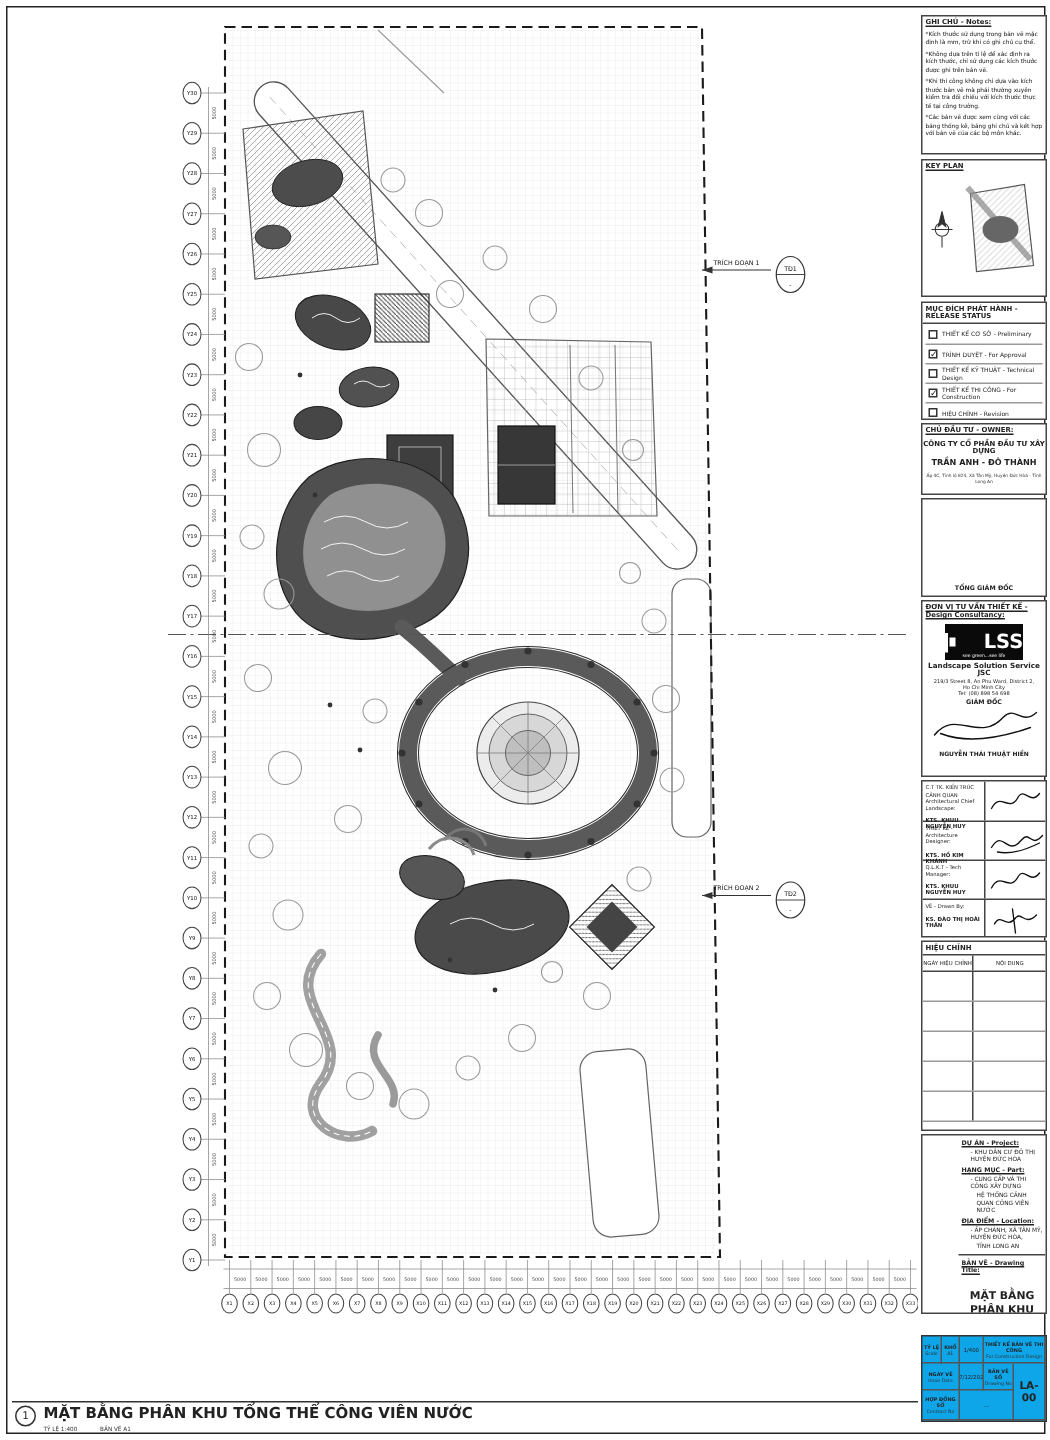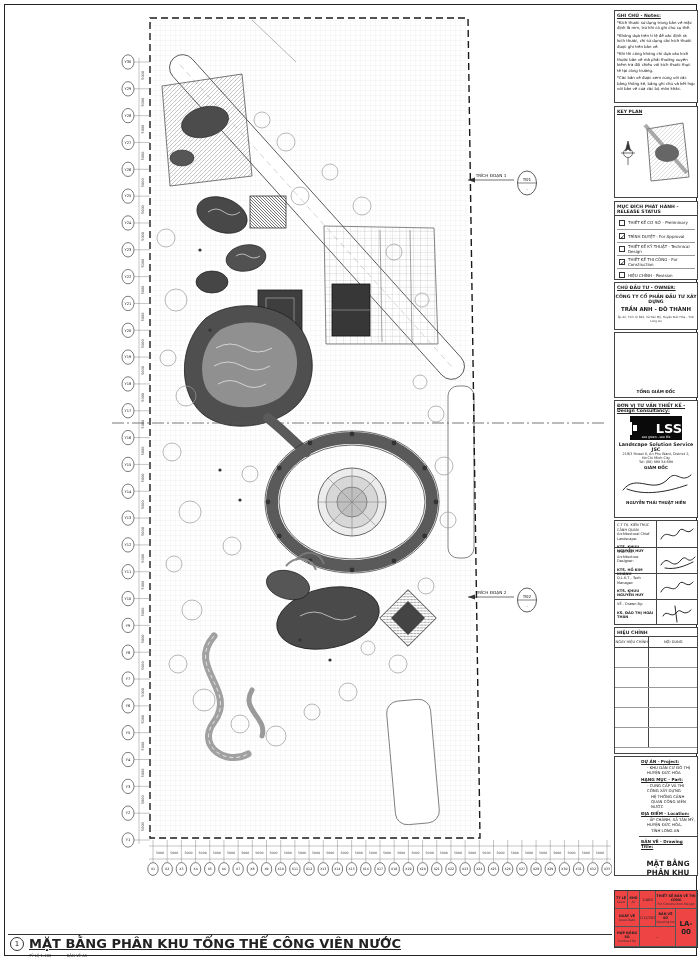--- a/index.html
+++ b/index.html
@@ -40,33 +40,33 @@
           font-size:3.6px;}
   .rev-c2{flex:1;display:flex;align-items:center;justify-content:center;font-size:3.6px;}
   .rev-row{display:flex;height:20px;border-bottom:1px solid #999;}
   .rev-row .rev-c1{font-size:3.6px;}
   .proj-label{font-size:4.2px;font-weight:bold;text-decoration:underline;margin-top:2px;padding:0 2px;}
   .proj-item{font-size:3.9px;padding:1px 2px 0 8px;}
   .dwg-title-label{font-size:4.2px;font-weight:bold;text-decoration:underline;padding:2px;border-top:1px solid #444;margin-top:3px;}
   .dwg-title{font-size:7.2px;font-weight:bold;text-align:center;margin-top:8px;}
   
   .tt{position:absolute;left:614px;top:890px;width:84px;height:58px;border:1px solid #333;display:grid;
-      grid-template-columns:13px 12px 16px 20px 21px;grid-template-rows:18px 18px 1fr;background:#ef4444;}
+      grid-template-columns:13px 12px 16px 20px 21px;grid-template-rows:18px 18px 1fr;background:#0ea5e9;}
   .tt div{border-right:1px solid #555;border-bottom:1px solid #555;overflow:hidden;
           display:flex;flex-direction:column;align-items:center;justify-content:center;text-align:center;}
   .tt .vi{font-size:3.3px;font-weight:bold;}
   .tt .en{font-size:3.1px;color:#333;}
   .tt .val{font-size:3.6px;}
   .sheetno{font-size:7px;font-weight:bold;}
   
   .footer-line{position:absolute;left:8px;top:934px;width:604px;border-top:1px solid #333;}
   .footer{position:absolute;left:10px;top:937px;width:600px;height:20px;display:flex;align-items:flex-start;}
   .fnum{width:14px;height:14px;border:1px solid #333;border-radius:50%;font-size:7px;display:flex;
         align-items:center;justify-content:center;margin-right:5px;flex:none;}
-  .ftitle{font-size:13px;font-weight:bold;text-decoration:underline;line-height:1.1;}
+  .ftitle{font-size:10px;font-weight:bold;line-height:1.1;}
   .fsub{font-size:3.8px;color:#333;margin-top:2px;}
   .fsub span{margin-right:14px;}
 </style>
 </head>
 <body>
 
 <div class="sheet">
   <div class="frame"></div>
 
   <svg id="plan-svg" style="position:absolute;left:6px;top:6px;" width="606" height="926" viewBox="6 6 606 926">

